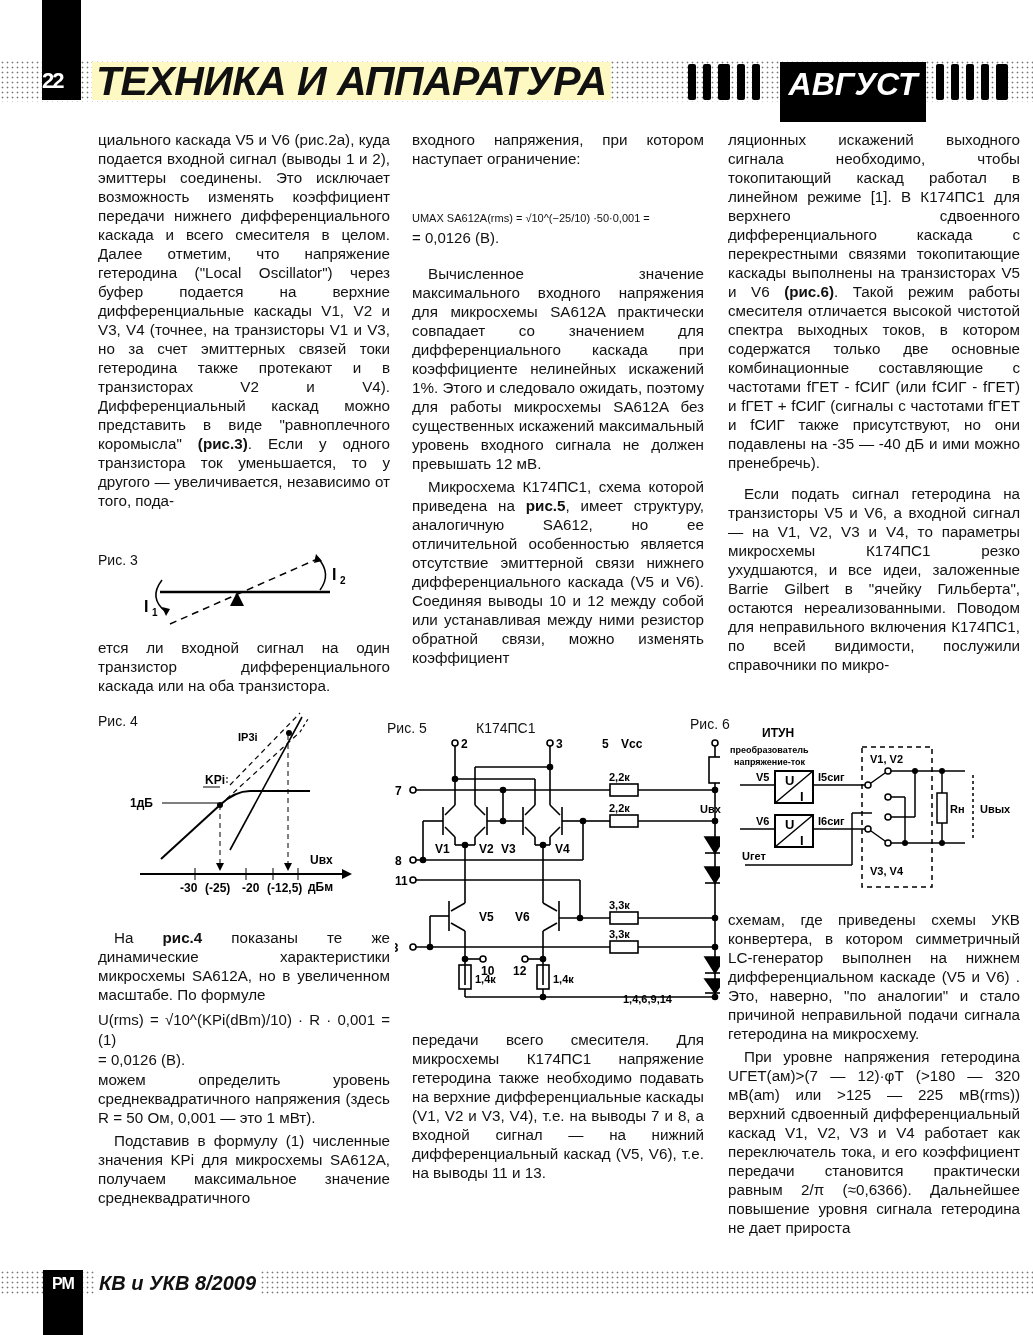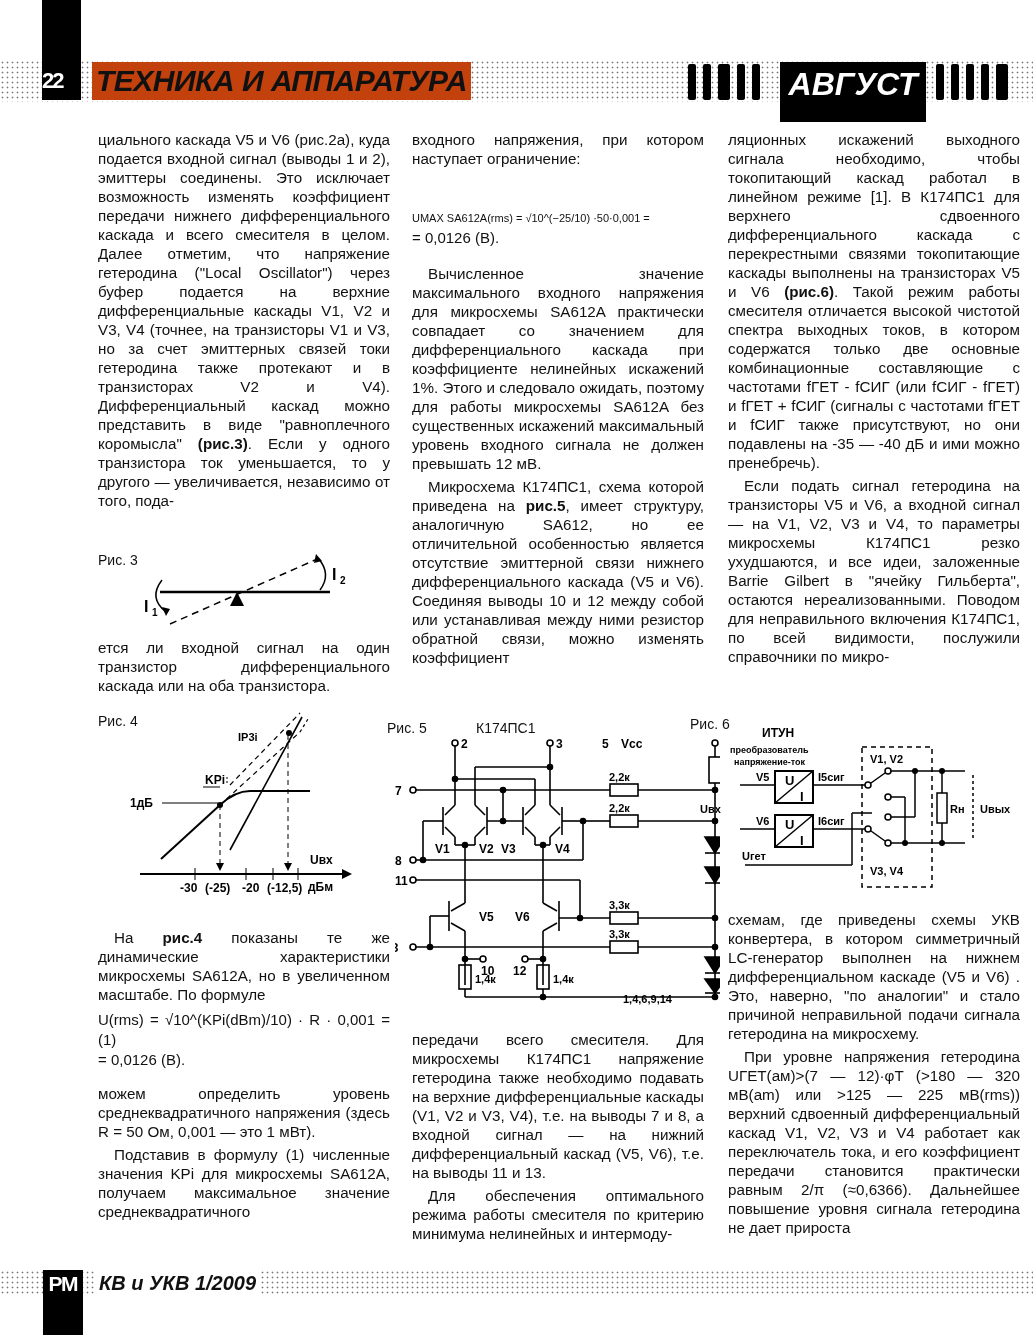--- a/index.html
+++ b/index.html
@@ -8,21 +8,21 @@
 
   .dots {
     background-image: radial-gradient(#777 0.8px, transparent 1.1px);
     background-size: 5px 5px;
   }
 
   
   .header-band { position: absolute; left: 0; top: 60px; width: 1033px; height: 42px; }
   .top-bar { position: absolute; left: 42px; top: 0; width: 39px; height: 100px; background: #000; }
   .page-num { position: absolute; left: 42px; top: 60px; width: 19px; height: 42px; color: #fff; font-family: "Liberation Sans", sans-serif; font-weight: bold; font-size: 22px; text-align: right; line-height: 42px; letter-spacing: -2px; }
-  .rubric { position: absolute; left: 92px; top: 62px; font-weight: bold; font-style: italic; font-size: 30px; letter-spacing: -0.5px; line-height: 38px; background: #c2410c; padding: 0 4px; }
+  .rubric { position: absolute; left: 92px; top: 62px; font-weight: bold; font-style: italic; font-size: 41px; letter-spacing: -0.5px; line-height: 38px; background: #fef9c3; padding: 0 4px; }
   .stripes { position: absolute; top: 62px; height: 40px; display: flex; gap: 7px; align-items: center; }
   .stripe { width: 8px; height: 36px; background: #000; border-radius: 2px; }
   .stripe.w { width: 12px; }
   .month { position: absolute; left: 780px; top: 62px; width: 146px; height: 60px; background: #000; color: #fff; font-weight: bold; font-style: italic; font-size: 32px; text-align: center; line-height: 44px; }
 
   
   .col { position: absolute; font-size: 15.2px; line-height: 19px; text-align: justify; }
   .col p { text-indent: 0; }
   .col p.ind { text-indent: 16px; }
   .col .b { font-weight: bold; }
@@ -30,21 +30,21 @@
   .c2 { left: 412px; width: 292px; }
   .c3 { left: 728px; width: 292px; }
 
   .fig-label { font-weight: normal; font-size: 14px; }
 
   .formula { font-size: 15px; line-height: 20px; position: relative; }
 
   
   .footer-band { position: absolute; left: 0; top: 1270px; width: 1033px; height: 26px; }
   .foot-bar { position: absolute; left: 43px; top: 1270px; width: 40px; height: 65px; background: #000; }
-  .foot-pm { position: absolute; left: 43px; top: 1272px; width: 40px; color: #fff; font-weight: bold; font-size: 21px; text-align: center; line-height: 24px; letter-spacing: -1px; }
+  .foot-pm { position: absolute; left: 43px; top: 1272px; width: 40px; color: #fff; font-weight: bold; font-size: 16px; text-align: center; line-height: 24px; letter-spacing: -1px; }
   .foot-title { position: absolute; left: 96px; top: 1270px; font-weight: bold; font-style: italic; font-size: 20px; line-height: 26px; background: #fff; padding: 0 3px; }
 
   svg text { font-family: "Liberation Sans", sans-serif; font-weight: bold; }
 </style>
 </head>
 <body>
 
 <div class="header-band dots"></div>
 <div class="top-bar"></div>
 <div class="page-num">22</div>
@@ -121,21 +121,21 @@
   <text x="112" y="187" font-size="12">-20</text>
   <text x="137" y="187" font-size="12">(-12,5)</text>
 </svg>
 
 <div class="col c1" style="top:928px;">
   <p class="ind"><span>На </span><span class="b">рис.4</span><span> показаны те же динамические характеристики микросхемы SA612A, но в увеличенном масштабе. По формуле</span></p>
   <div class="formula" style="margin-top:6px;">
     <span>U(rms) = √10^(KPi(dBm)/10) · R · 0,001 =</span> <span>(1)</span>
   </div>
   <div class="formula">= 0,0126 (В).</div>
-  <p style="margin-top:14px;">можем определить уровень среднеквадратичного напряжения (здесь R = 50 Ом, 0,001 — это 1 мВт).</p>
+  <p style="margin-top:0;">можем определить уровень среднеквадратичного напряжения (здесь R = 50 Ом, 0,001 — это 1 мВт).</p>
   <p class="ind" style="margin-top:4px;">Подставив в формулу (1) численные значения KPi для микросхемы SA612A, получаем максимальное значение среднеквадратичного</p>
 </div>
 
 <div class="col c2" style="top:130px;">
   <p>входного напряжения, при котором наступает ограничение:</p>
   <div class="formula" style="margin-top:40px;font-size:11px;">UMAX SA612A(rms) = √10^(−25/10) ·50·0,001 =</div>
   <div class="formula">= 0,0126 (В).</div>
   <p class="ind" style="margin-top:16px;">Вычисленное значение максимального входного напряжения для микросхемы SA612A практически совпадает со значением для дифференциального каскада при коэффициенте нелинейных искажений 1%. Этого и следовало ожидать, поэтому для работы микросхемы SA612A без существенных искажений максимальный уровень входного сигнала не должен превышать 12 мВ.</p>
   <p class="ind" style="margin-top:4px;"><span>Микросхема К174ПС1, схема которой приведена на </span><span class="b">рис.5</span><span>, имеет структуру, аналогичную SA612, но ее отличительной особенностью является отсутствие эмиттерной связи нижнего дифференциального каскада (V5 и V6). Соединяя выводы 10 и 12 между собой или устанавливая между ними резистор обратной связи, можно изменять коэффициент</span></p>
 </div>
@@ -278,26 +278,25 @@
   <text x="84" y="186" font-size="12">V5</text>
   <text x="120" y="186" font-size="12">V6</text>
   <text x="334" y="118" font-size="12">V7</text>
   <text x="334" y="148" font-size="12">V8</text>
   <text x="334" y="236" font-size="12">V9</text>
   <text x="334" y="256" font-size="12">V10</text>
 </svg>
 
 <div class="col c2" style="top:1030px;">
   <p>передачи всего смесителя. Для микросхемы К174ПС1 напряжение гетеродина также необходимо подавать на верхние дифференциальные каскады (V1, V2 и V3, V4), т.е. на выводы 7 и 8, а входной сигнал — на нижний дифференциальный каскад (V5, V6), т.е. на выводы 11 и 13.</p>
-  <p class="ind" style="margin-top:4px;">Для обеспечения оптимального режима работы смесителя по критерию минимума нелинейных и интермоду-</p>
 </div>
 
 <div class="col c3" style="top:130px;">
   <p><span>ляционных искажений выходного сигнала необходимо, чтобы токопитающий каскад работал в линейном режиме [1]. В К174ПС1 для верхнего сдвоенного дифференциального каскада с перекрестными связями токопитающие каскады выполнены на транзисторах V5 и V6 </span><span class="b">(рис.6)</span><span>. Такой режим работы смесителя отличается высокой чистотой спектра выходных токов, в котором содержатся только две основные комбинационные составляющие с частотами fГЕТ - fСИГ (или fСИГ - fГЕТ) и fГЕТ + fСИГ (сигналы с частотами fГЕТ и fСИГ также присутствуют, но они подавлены на -35 — -40 дБ и ими можно пренебречь).</span></p>
-  <p class="ind" style="margin-top:4px;">Если подать сигнал гетеродина на транзисторы V5 и V6, а входной сигнал — на V1, V2, V3 и V4, то параметры микросхемы К174ПС1 резко ухудшаются, и все идеи, заложенные Barrie Gilbert в "ячейку Гильберта", остаются нереализованными. Поводом для неправильного включения К174ПС1, по всей видимости, послужили справочники по микро-</p>
+  <p class="ind" style="margin-top:12px;">Если подать сигнал гетеродина на транзисторы V5 и V6, а входной сигнал — на V1, V2, V3 и V4, то параметры микросхемы К174ПС1 резко ухудшаются, и все идеи, заложенные Barrie Gilbert в "ячейку Гильберта", остаются нереализованными. Поводом для неправильного включения К174ПС1, по всей видимости, послужили справочники по микро-</p>
 </div>
 
 <div class="fig-label" style="position:absolute;left:690px;top:716px;">Рис. 6</div>
 <svg style="position:absolute;left:690px;top:725px;" width="340" height="175">
   <text x="72" y="12" font-size="12">ИТУН</text>
   <text x="40" y="28" font-size="9">преобразователь</text>
   <text x="44" y="40" font-size="9">напряжение-ток</text>
   <g stroke="#000" fill="none" stroke-width="1.5">
     <rect x="85" y="46" width="38" height="32" stroke-width="2"></rect>
       <line x1="85" y1="78" x2="123" y2="46"></line>
@@ -351,13 +350,13 @@
 </svg>
 
 <div class="col c3" style="top:910px;">
   <p>схемам, где приведены схемы УКВ конвертера, в котором симметричный LC-генератор выполнен на нижнем дифференциальном каскаде (V5 и V6) . Это, наверно, "по аналогии" и стало причиной неправильной подачи сигнала гетеродина на микросхему.</p>
   <p class="ind" style="margin-top:4px;">При уровне напряжения гетеродина UГЕТ(ам)&gt;(7 — 12)·φТ (&gt;180 — 320 мВ(am) или &gt;125 — 225 мВ(rms)) верхний сдвоенный дифференциальный каскад V1, V2, V3 и V4 работает как переключатель тока, и его коэффициент передачи становится практически равным 2/π (≈0,6366). Дальнейшее повышение уровня сигнала гетеродина не дает прироста</p>
 </div>
 
 <div class="footer-band dots"></div>
 <div class="foot-bar"></div>
 <div class="foot-pm">РМ</div>
-<div class="foot-title">КВ и УКВ  1/2009</div>
+<div class="foot-title">КВ и УКВ  8/2009</div>
 
 </body></html>

